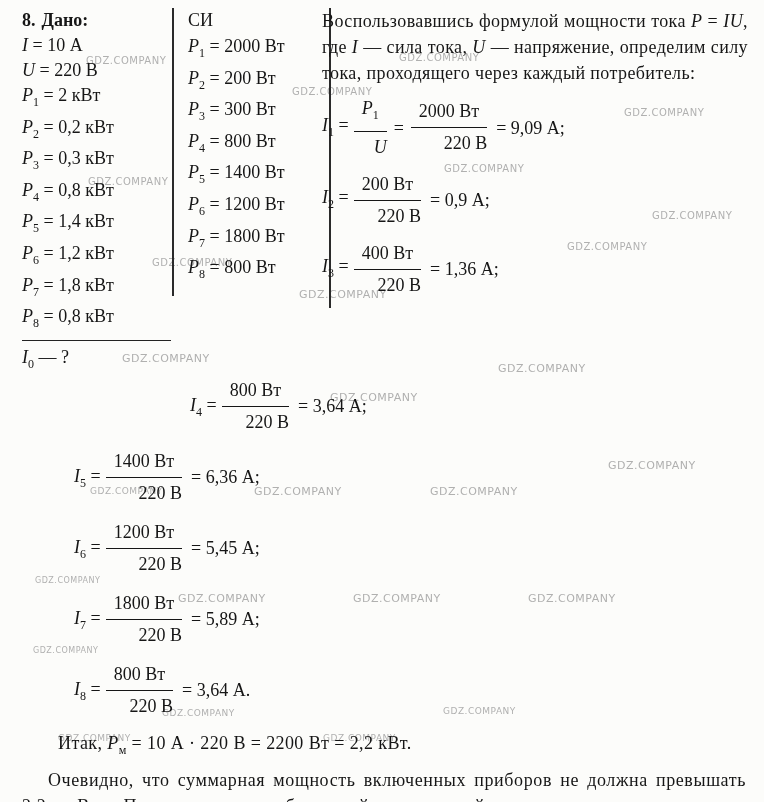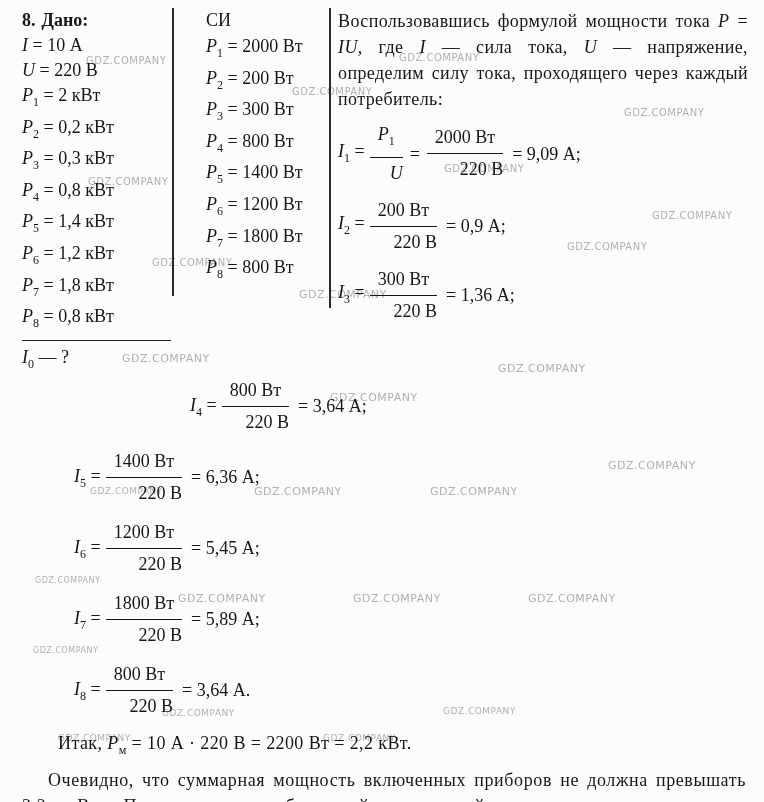--- a/index.html
+++ b/index.html
@@ -8,23 +8,23 @@
     font-family:"Liberation Serif","DejaVu Serif",serif;color:#161616;
   }
   .page{position:relative;width:764px;height:802px;box-sizing:border-box;padding:8px 16px 0 22px;}
   
   .wm{
     position:absolute;color:#a3a3a3;opacity:.85;z-index:0;white-space:nowrap;
     font-family:"DejaVu Sans","Liberation Sans",sans-serif;letter-spacing:.5px;
   }
   .content{position:relative;z-index:1;}
   
-  .top{display:flex;align-items:flex-start;gap:8px;}
+  .top{display:flex;align-items:flex-start;}
   .col-dano{width:150px;flex:none;font-size:18px;line-height:25px;}
-  .col-si{width:136px;flex:none;padding-left:26px;box-sizing:border-box;font-size:18px;line-height:25px;}
+  .col-si{width:136px;flex:none;padding-left:16px;box-sizing:border-box;font-size:18px;line-height:25px;}
   .col-sol{flex:1;padding-left:14px;font-size:18px;line-height:26px;}
   .dano-header{font-weight:bold;}
   .dano-header span + span{margin-left:6px;}
   .si-header{margin-bottom:1px;}
   i{font-style:italic;}
   sub{font-size:12px;}
   .dano-rule{border:0;border-top:1.6px solid #232323;width:149px;margin:4px 0 4px 0;height:0;}
   .vline{position:absolute;width:1.6px;background:#2a2a2a;z-index:1;}
   #vline1{left:172px;top:8px;height:288px;}
   #vline2{left:329px;top:8px;height:300px;}
@@ -143,21 +143,21 @@
               <span class="lhs"><i>I</i><sub>2</sub> =</span>
               <span class="frac">
                 <span class="fnum">200 Вт</span>
                 <span class="fden">220 В</span>
               </span>
               <span class="res">= 0,9 А;</span>
             </div>
             <div class="eq eqt-3">
               <span class="lhs"><i>I</i><sub>3</sub> =</span>
               <span class="frac">
-                <span class="fnum">300 Вт</span>
+                <span class="fnum">400 Вт</span>
                 <span class="fden">220 В</span>
               </span>
               <span class="res">= 1,36 А;</span>
             </div>
           </div>
       </div>
 
     </div>
 
     <div id="eq-left">

